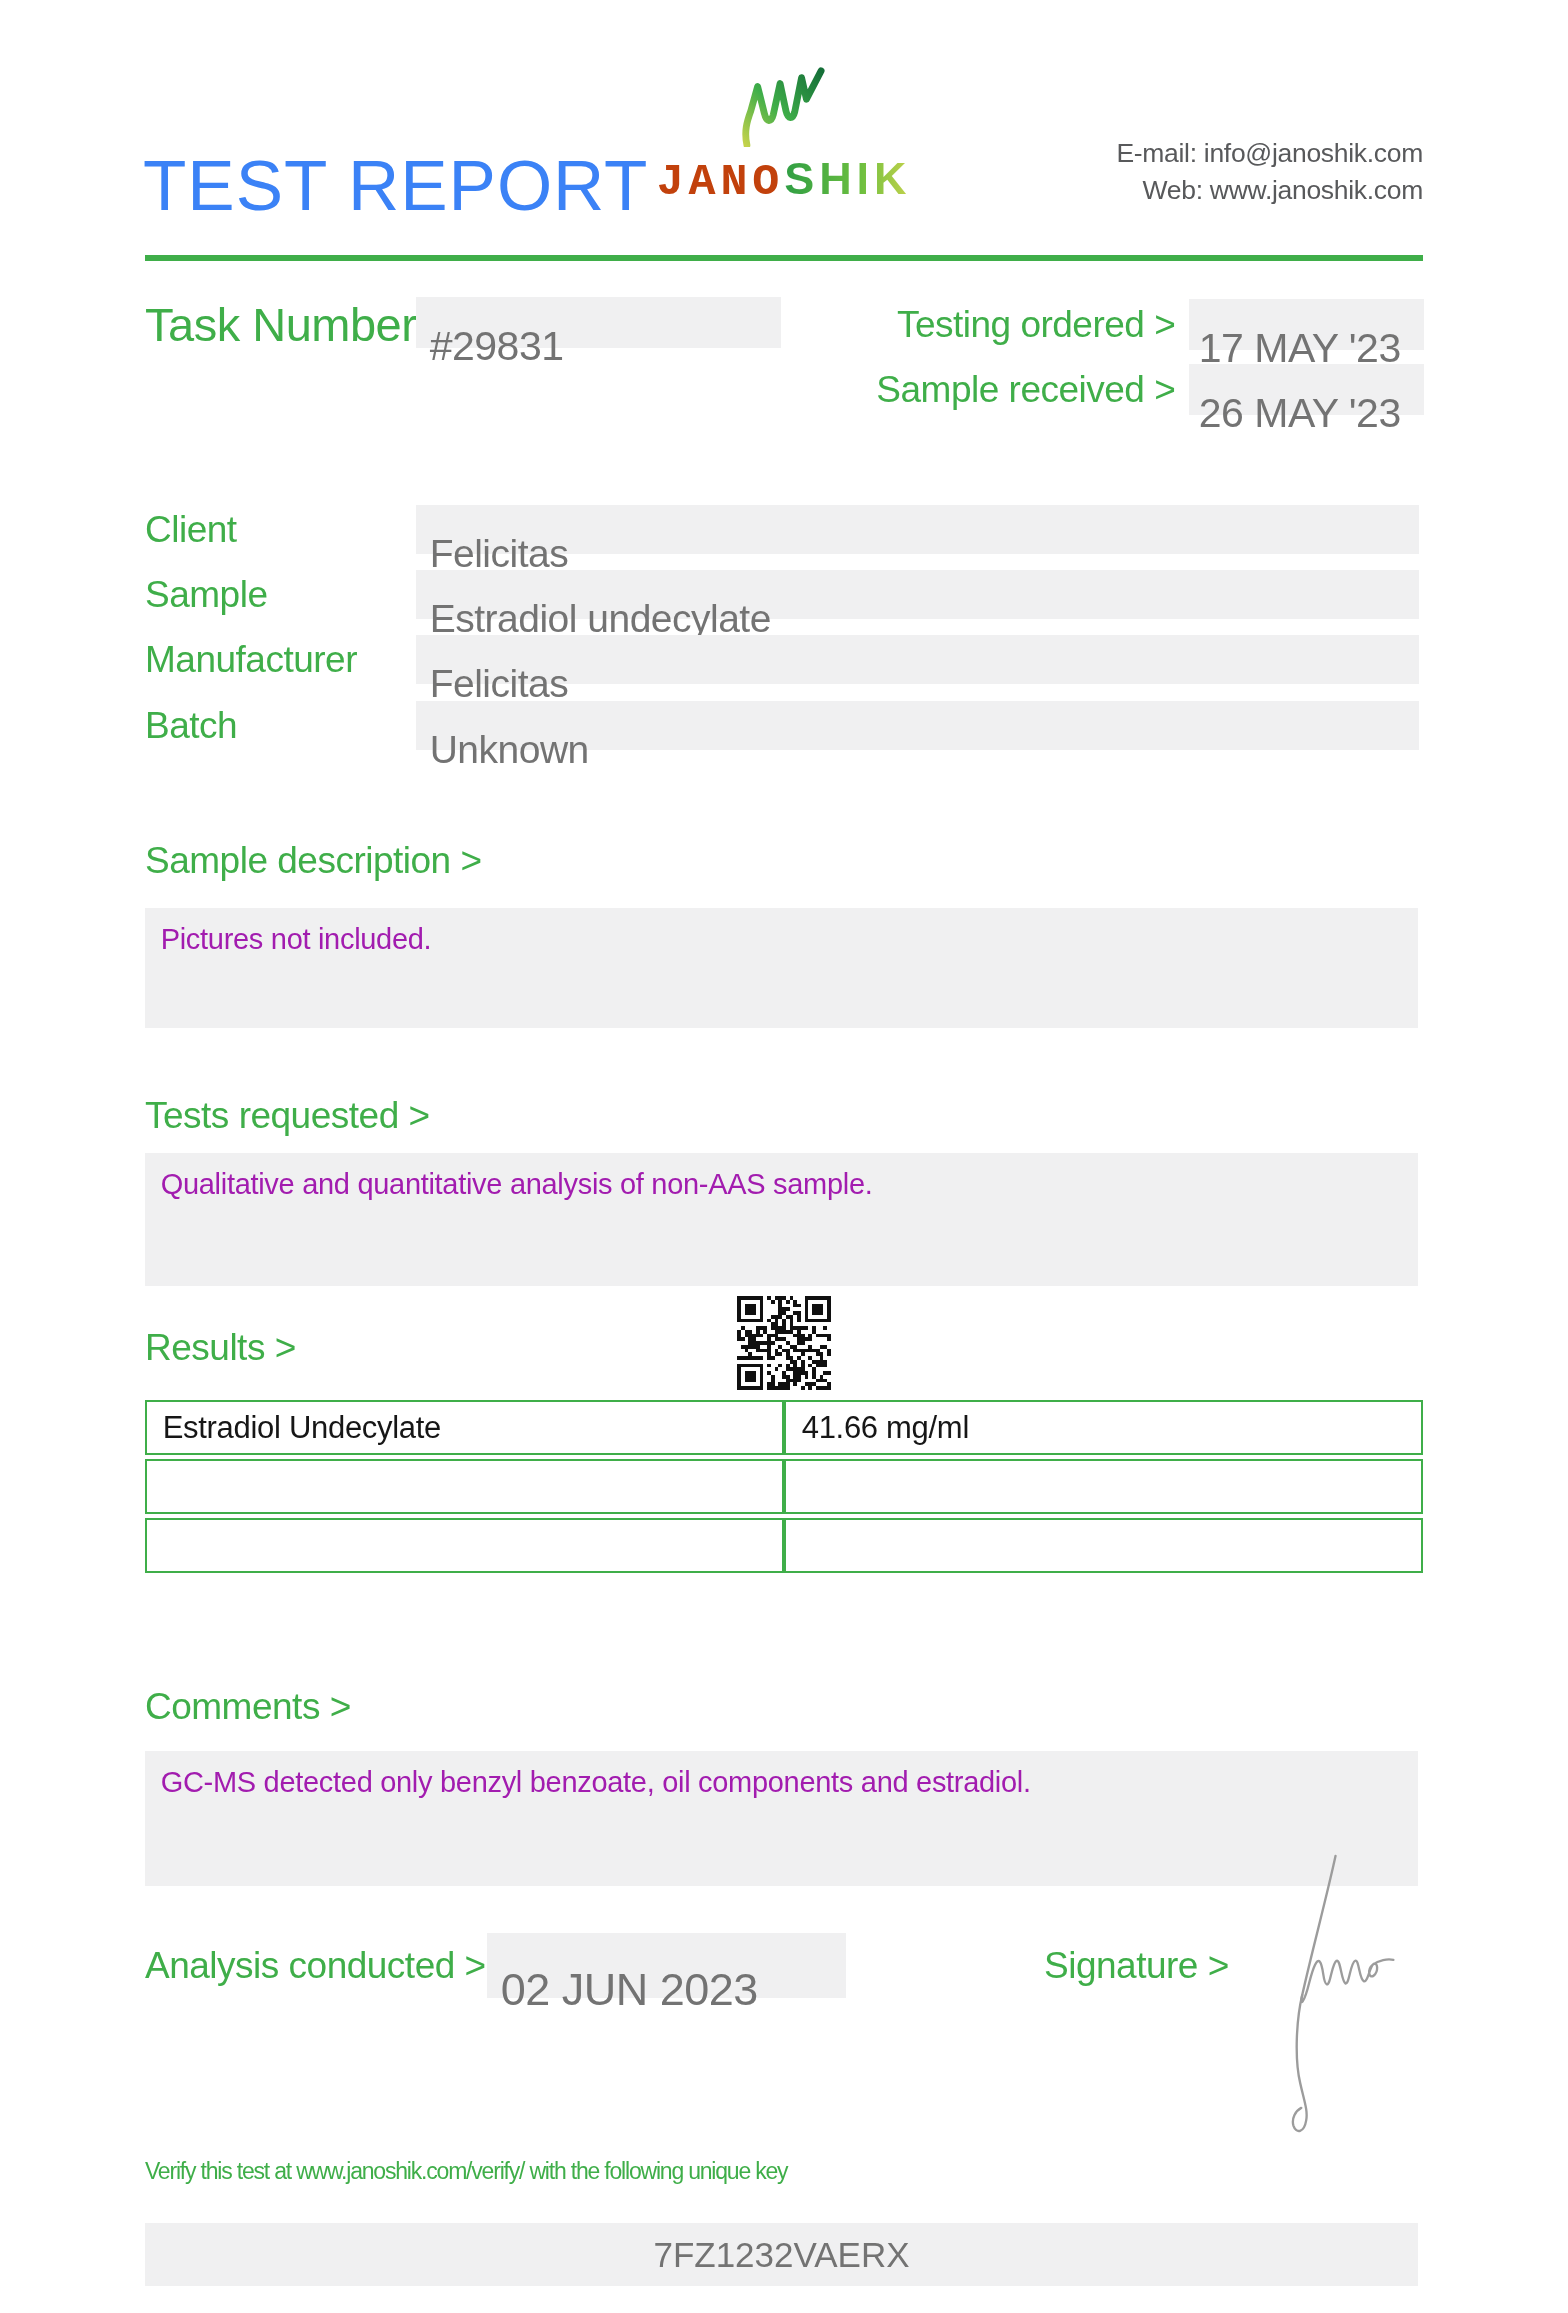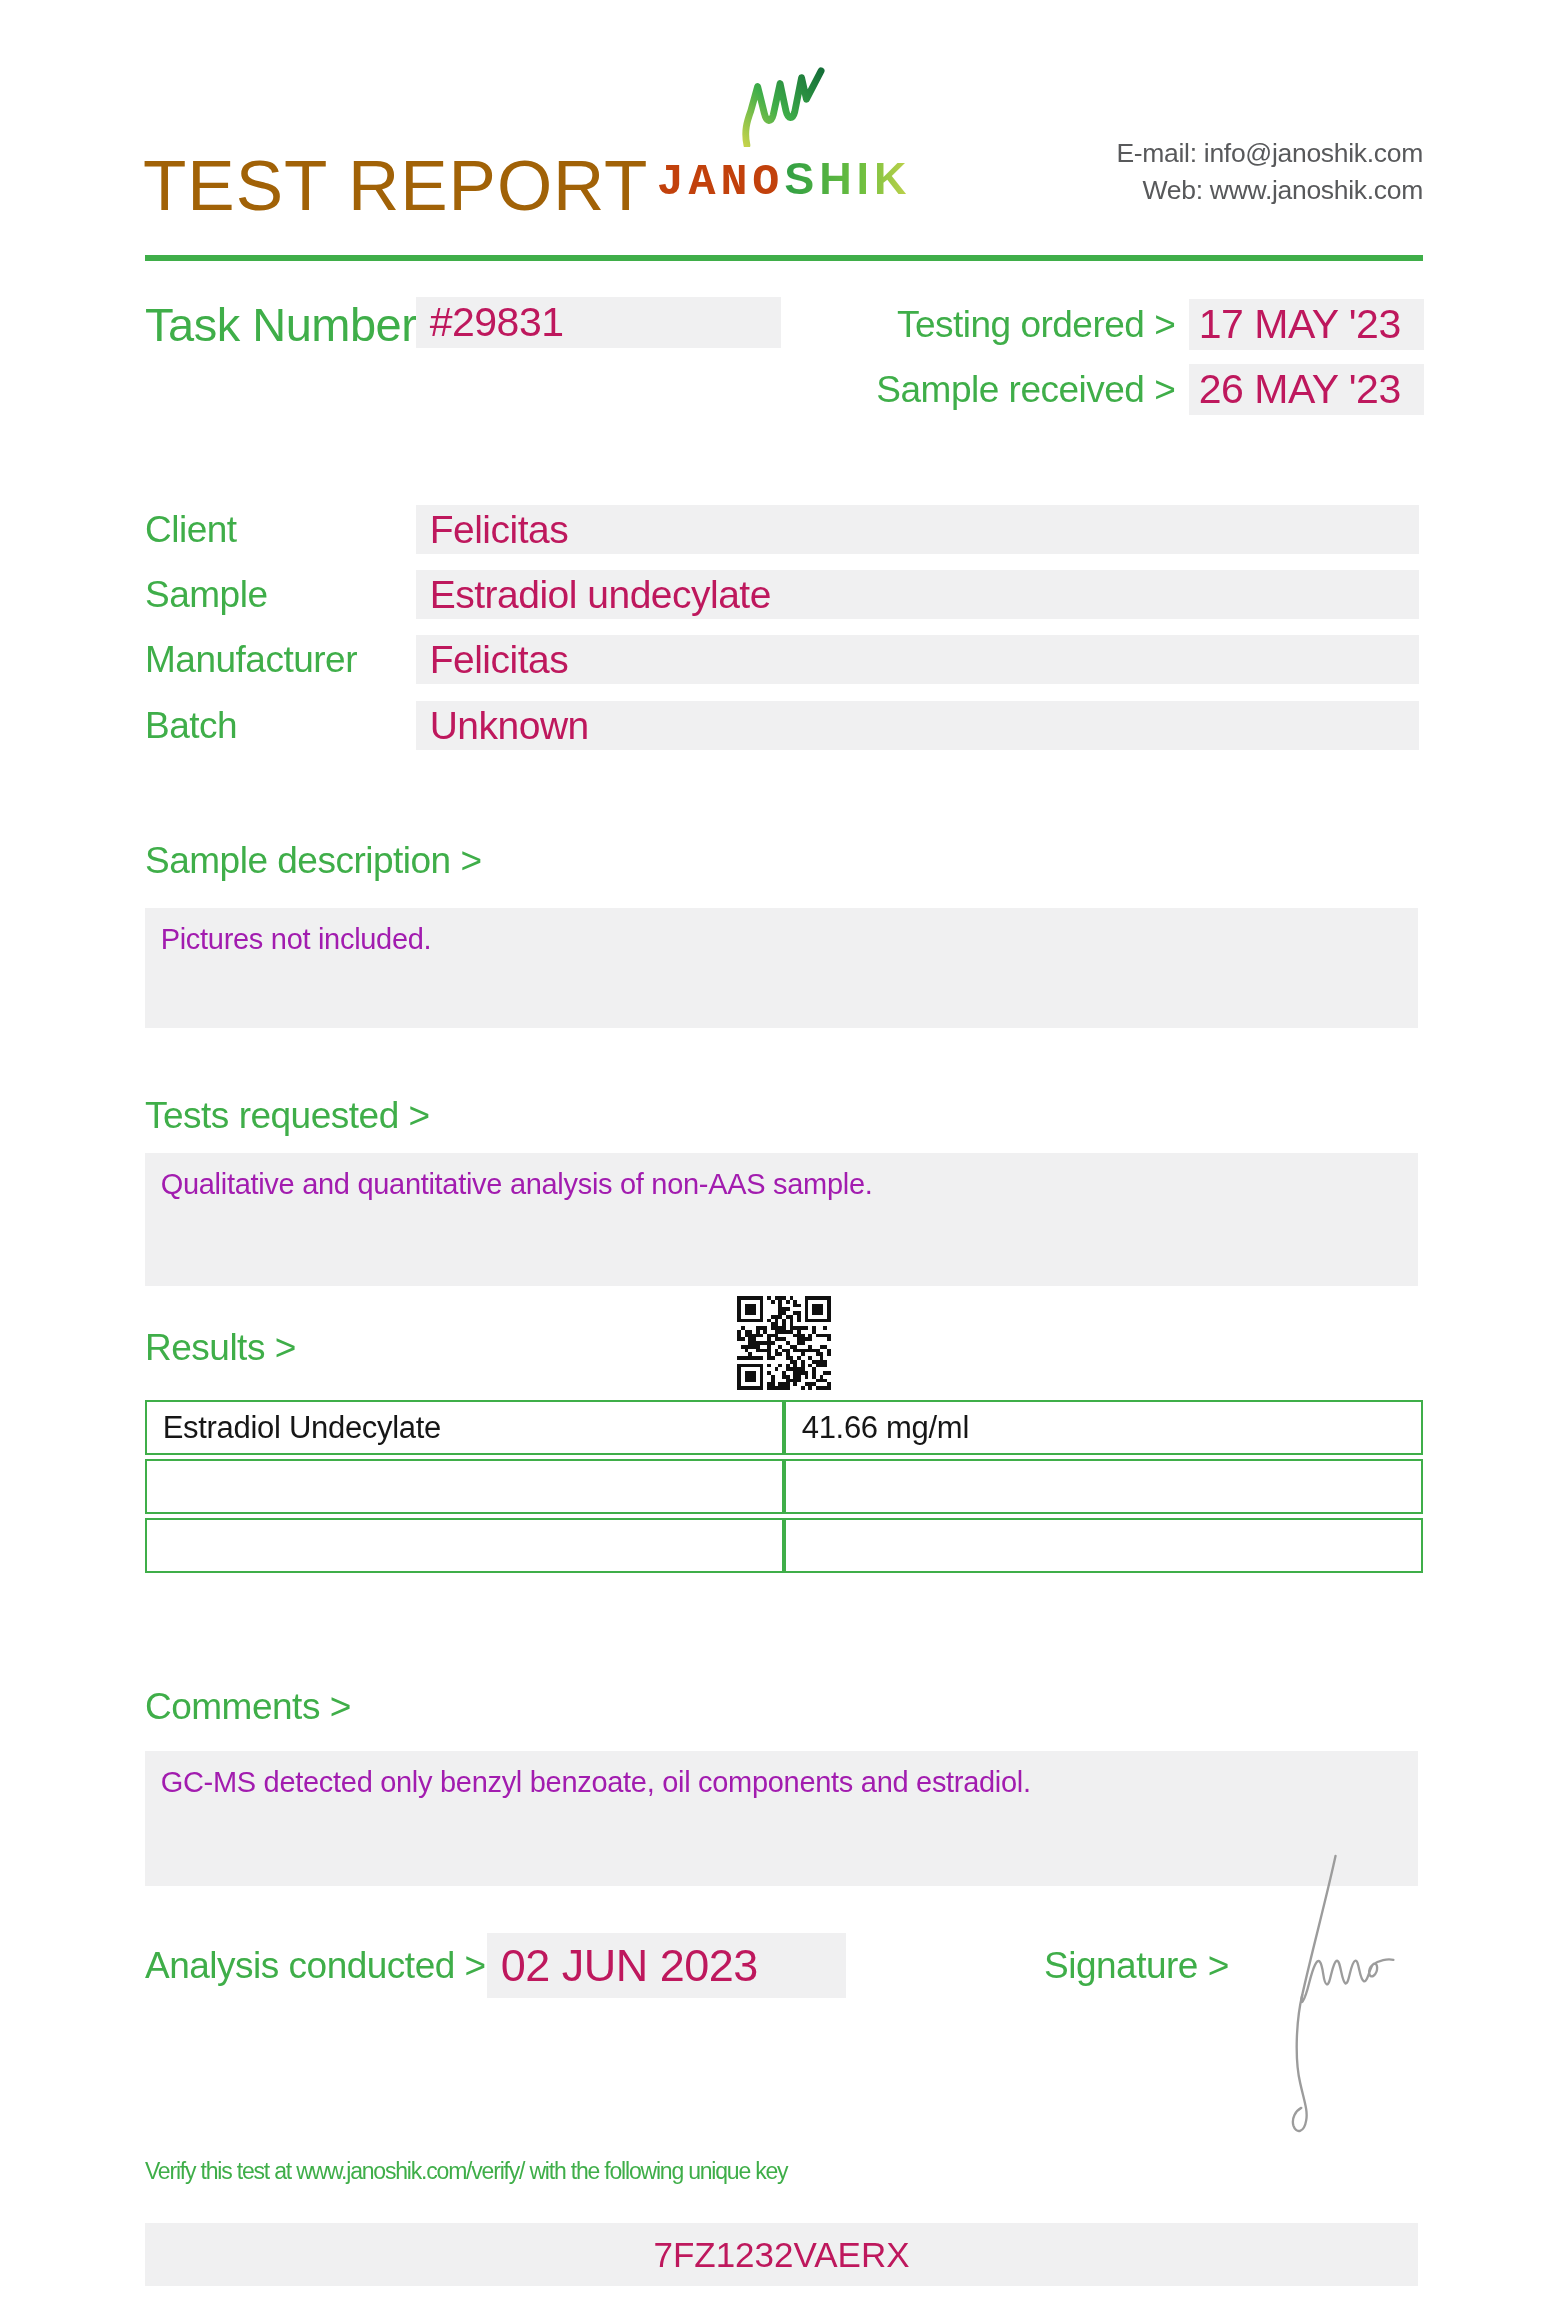--- a/index.html
+++ b/index.html
@@ -2,33 +2,33 @@
 <html><head>
 <meta charset="utf-8">
 <style>
   html,body{margin:0;padding:0;background:#ffffff;}
   .page{
     position:relative;width:1568px;height:2313px;background:#ffffff;overflow:hidden;
     font-family:"Liberation Sans","DejaVu Sans",sans-serif;color:#1c1c1c;
   }
   .abs{position:absolute;}
   
-  .report-title{left:143px;top:145px;font-size:71px;letter-spacing:1px;color:#a16207;font-weight:400;}
+  .report-title{left:143px;top:145px;font-size:71px;letter-spacing:1px;color:#3b82f6;font-weight:400;}
   .logo-wrap{left:627px;top:65px;width:314px;text-align:center;}
   .logo-icon{display:block;margin:0 auto;}
   .logo-text{font-size:45px;font-weight:700;letter-spacing:4.9px;margin-top:5.9px;white-space:nowrap;}
   .logo-gray{color:#c2410c;font-family:Liberation Mono, monospace;}
   .logo-green{background:linear-gradient(90deg,#2f9e44 0%,#6cbf3f 60%,#c3d24b 100%);
     -webkit-background-clip:text;background-clip:text;color:transparent;}
   .contact{right:145px;top:135px;text-align:right;color:#58595b;font-size:26.5px;line-height:37px;letter-spacing:-0.3px;}
   .rule{left:145px;top:255px;width:1278px;height:5.9px;background:#3fae49;}
   
   .glabel{color:#3fae49;letter-spacing:-0.5px;white-space:nowrap;}
   .gbox{background:#f0f0f1;}
-  .val{color:#be185d;letter-spacing:-0.5px;white-space:nowrap;}
+  .val{color:#737373;letter-spacing:-0.5px;white-space:nowrap;margin-top:24px;}
   
   .task-label{left:145px;top:299px;font-size:47px;line-height:51px;}
   .task-box{left:416px;top:297px;width:365px;height:51px;}
   .task-box .val{font-size:41px;line-height:51px;padding-left:13.7px;display:block;}
   .date-row{top:0;left:863px;width:561px;height:51px;display:flex;justify-content:flex-end;align-items:center;}
   .date-row .glabel{font-size:37px;margin-right:13.7px;}
   .date-row .dbox{width:235px;height:51px;margin-left:0;}
   .date-row .val{font-size:41px;line-height:51px;padding-left:9.8px;display:block;}
   
   .info-label{font-size:37px;line-height:49px;left:145px;}

